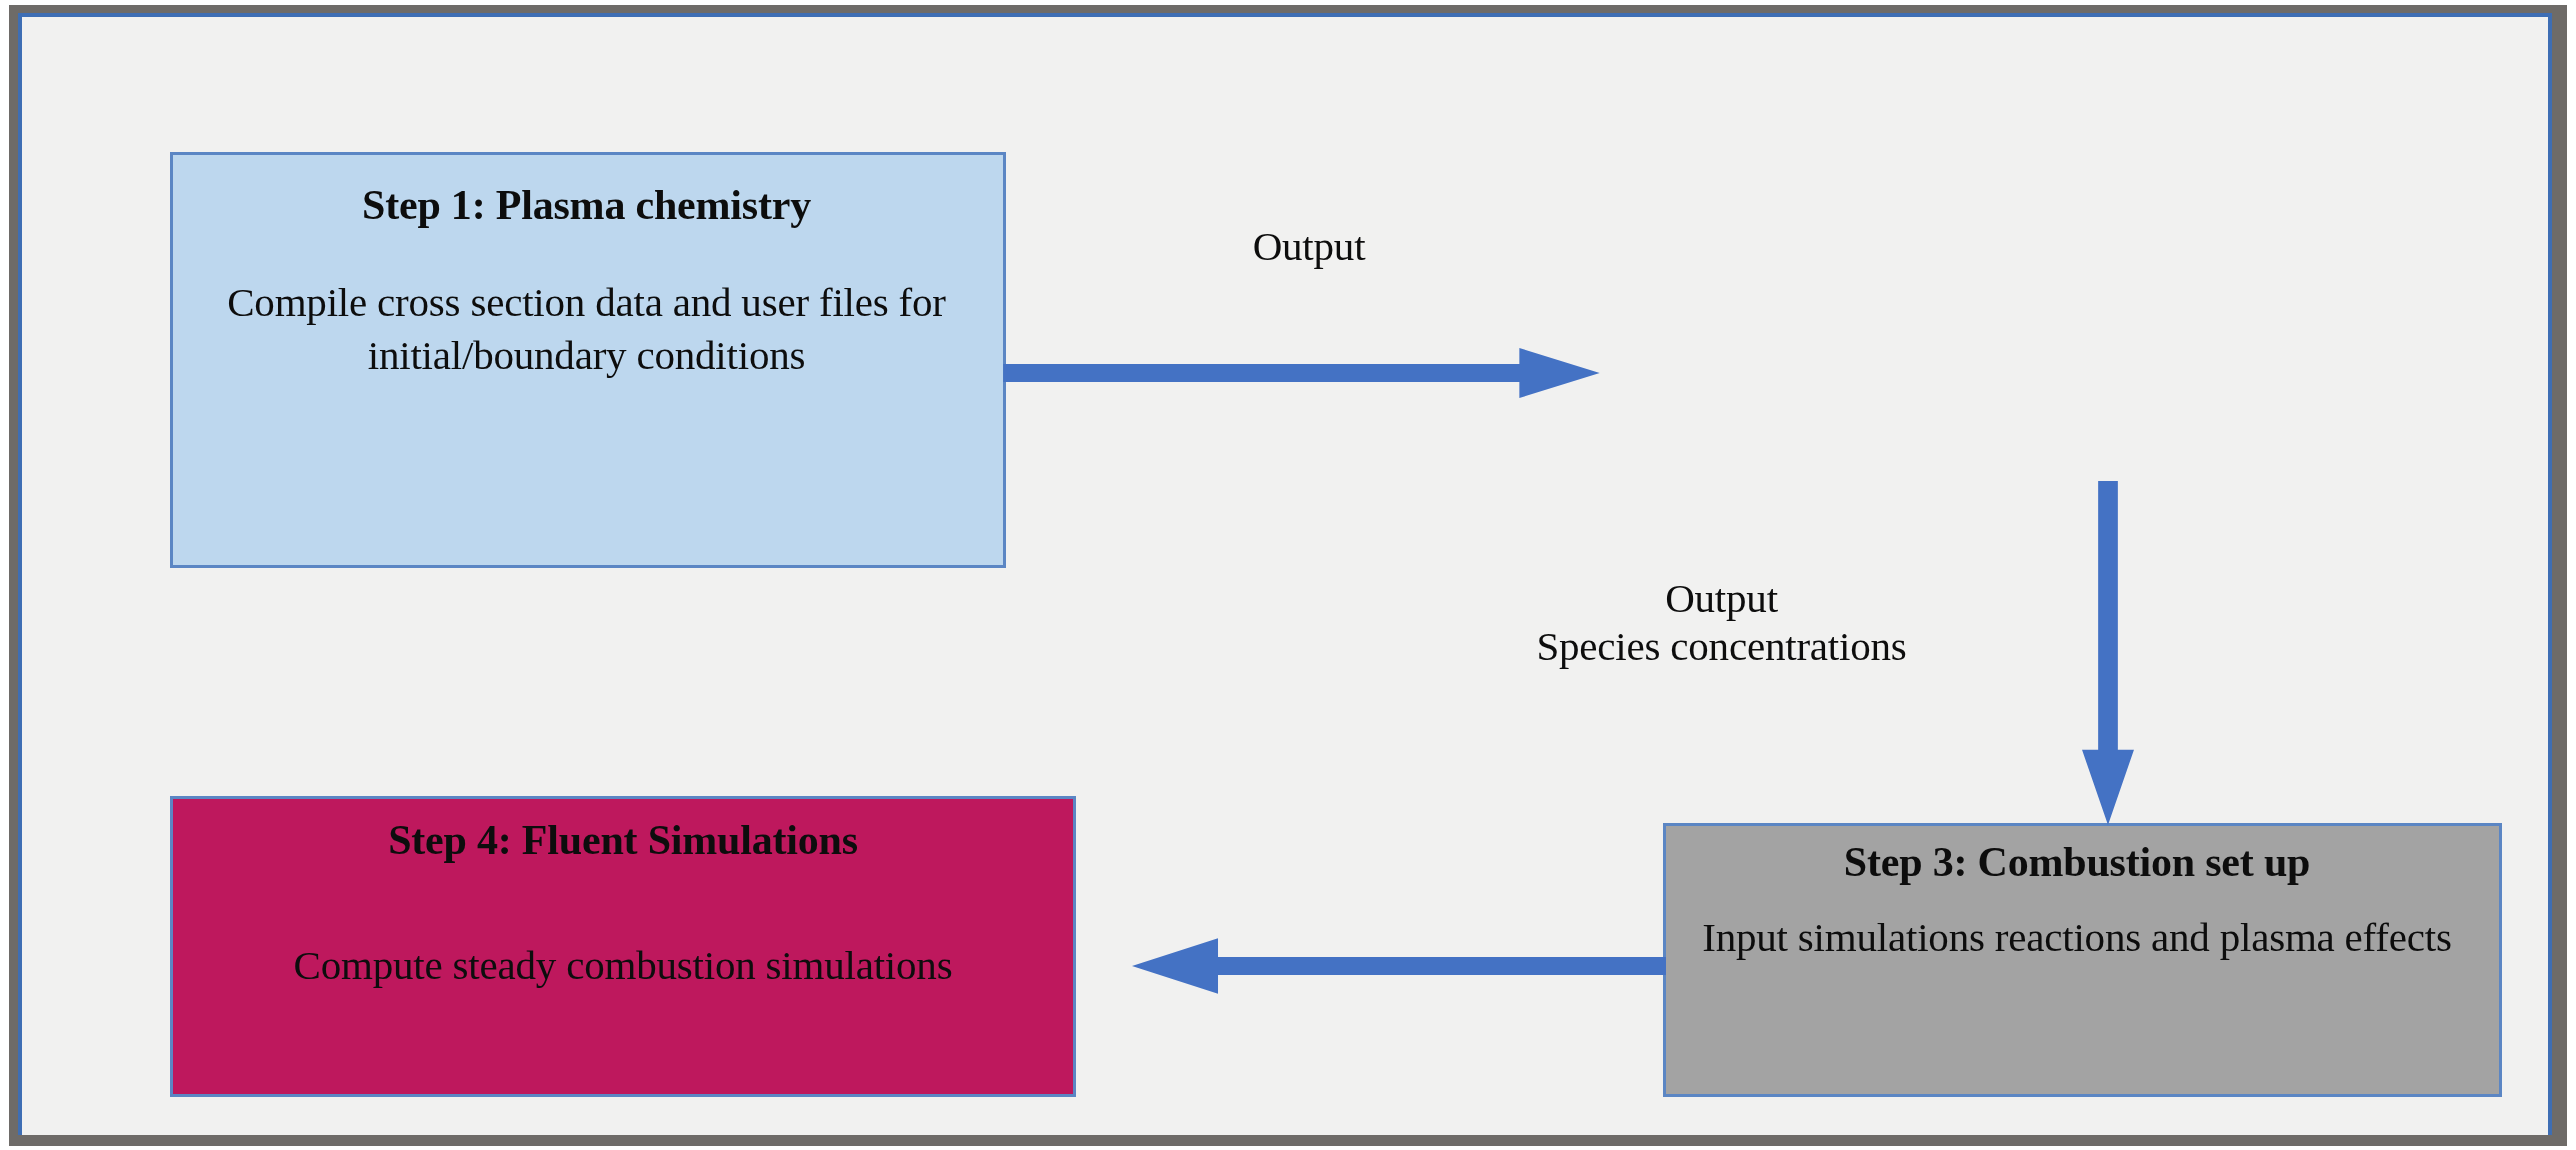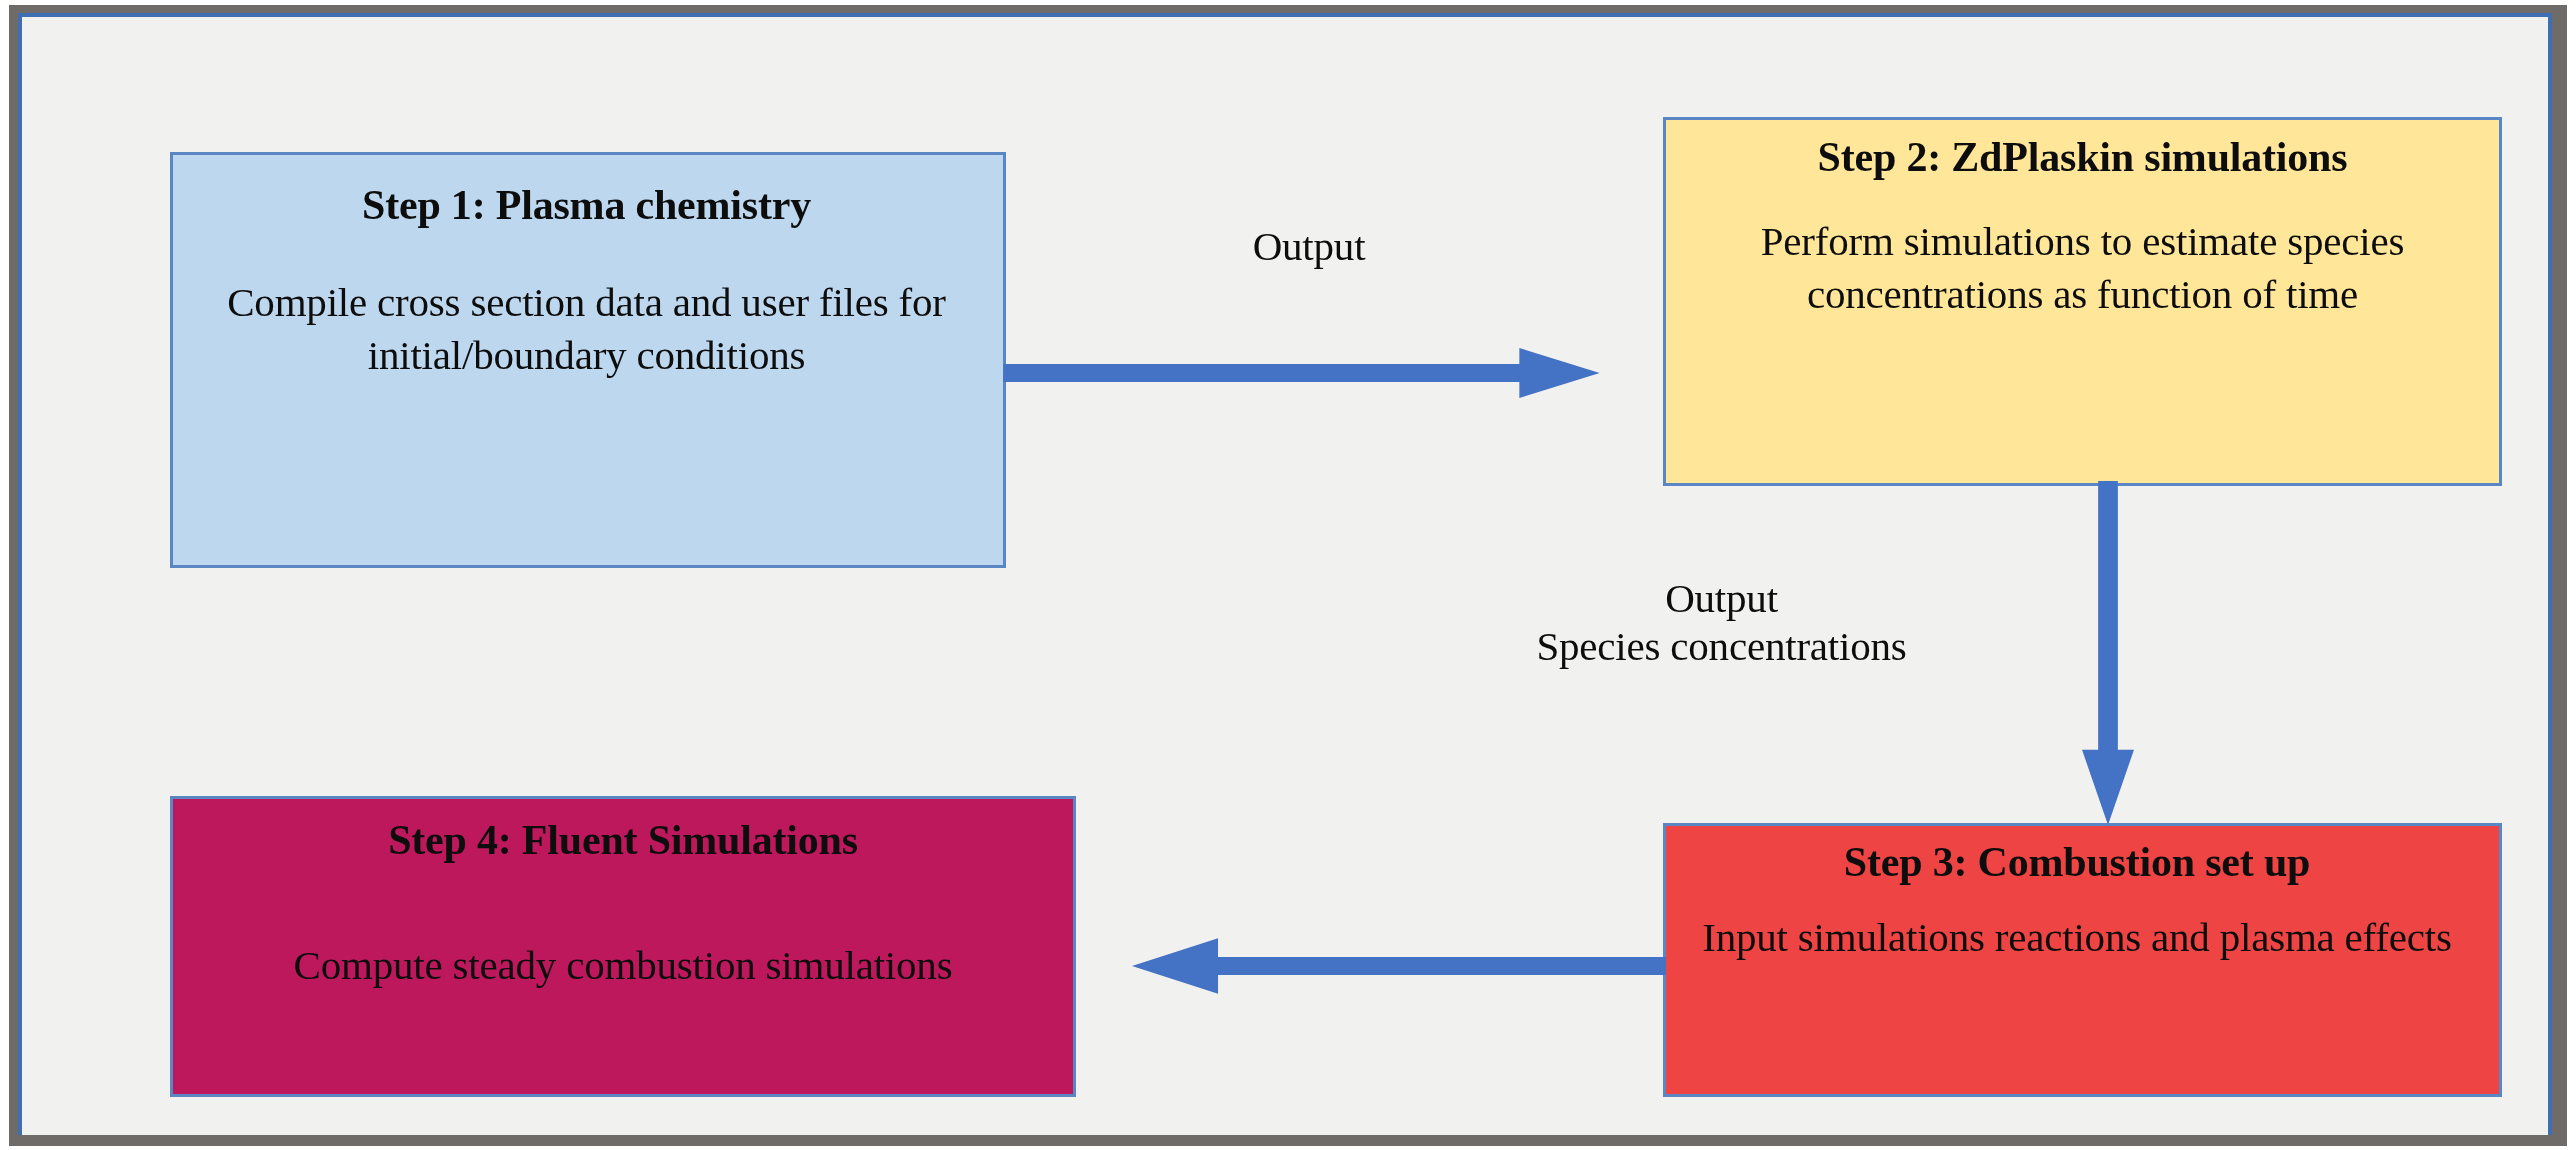--- a/index.html
+++ b/index.html
@@ -85,21 +85,21 @@
     width: 839px;  height: 369px;
     background: #ffe699;
     justify-content: flex-start;
     padding-top: 14.3px;
   }
   #box-step2 .step-body { margin-top: 34px; }
 
   #box-step3 {
     left: 1663px; top: 823px;
     width: 839px;  height: 274px;
-    background: #ef4444;
+    background: #a3a3a3;
     justify-content: flex-start;
     padding-top: 12.6px;
     padding-left: 12px;
   }
   #box-step3 .step-body { margin-top: 25px; }
 
   #box-step4 {
     left: 170px;  top: 796px;
     width: 906px; height: 301px;
     background: #be185d;
@@ -146,24 +146,20 @@
 <div id="figure">
 
   <div class="outer-border"></div>
   <div class="inner-frame"></div>
 
   <div class="step-box" id="box-step1">
     <div class="step-title">Step 1: Plasma chemistry</div>
     <div class="step-body">Compile cross section data and user files for initial/boundary conditions</div>
   </div>
 
-  <div class="step-box" id="box-step2">
-    <div class="step-title">Step 2: ZdPlaskin simulations</div>
-    <div class="step-body">Perform simulations to estimate species concentrations as function of time</div>
-  </div>
 
   <div class="step-box" id="box-step3">
     <div class="step-title">Step 3: Combustion set up</div>
     <div class="step-body">Input simulations reactions and plasma effects</div>
   </div>
 
   <div class="step-box" id="box-step4">
     <div class="step-title">Step 4: Fluent Simulations</div>
     <div class="step-body">Compute steady combustion simulations</div>
   </div>

